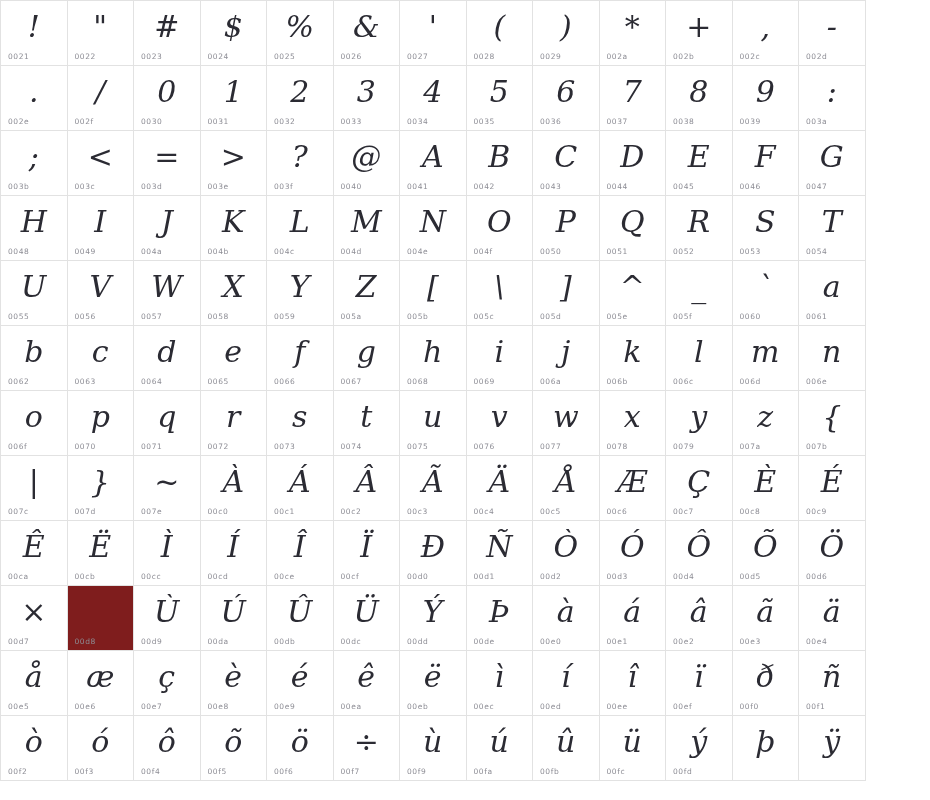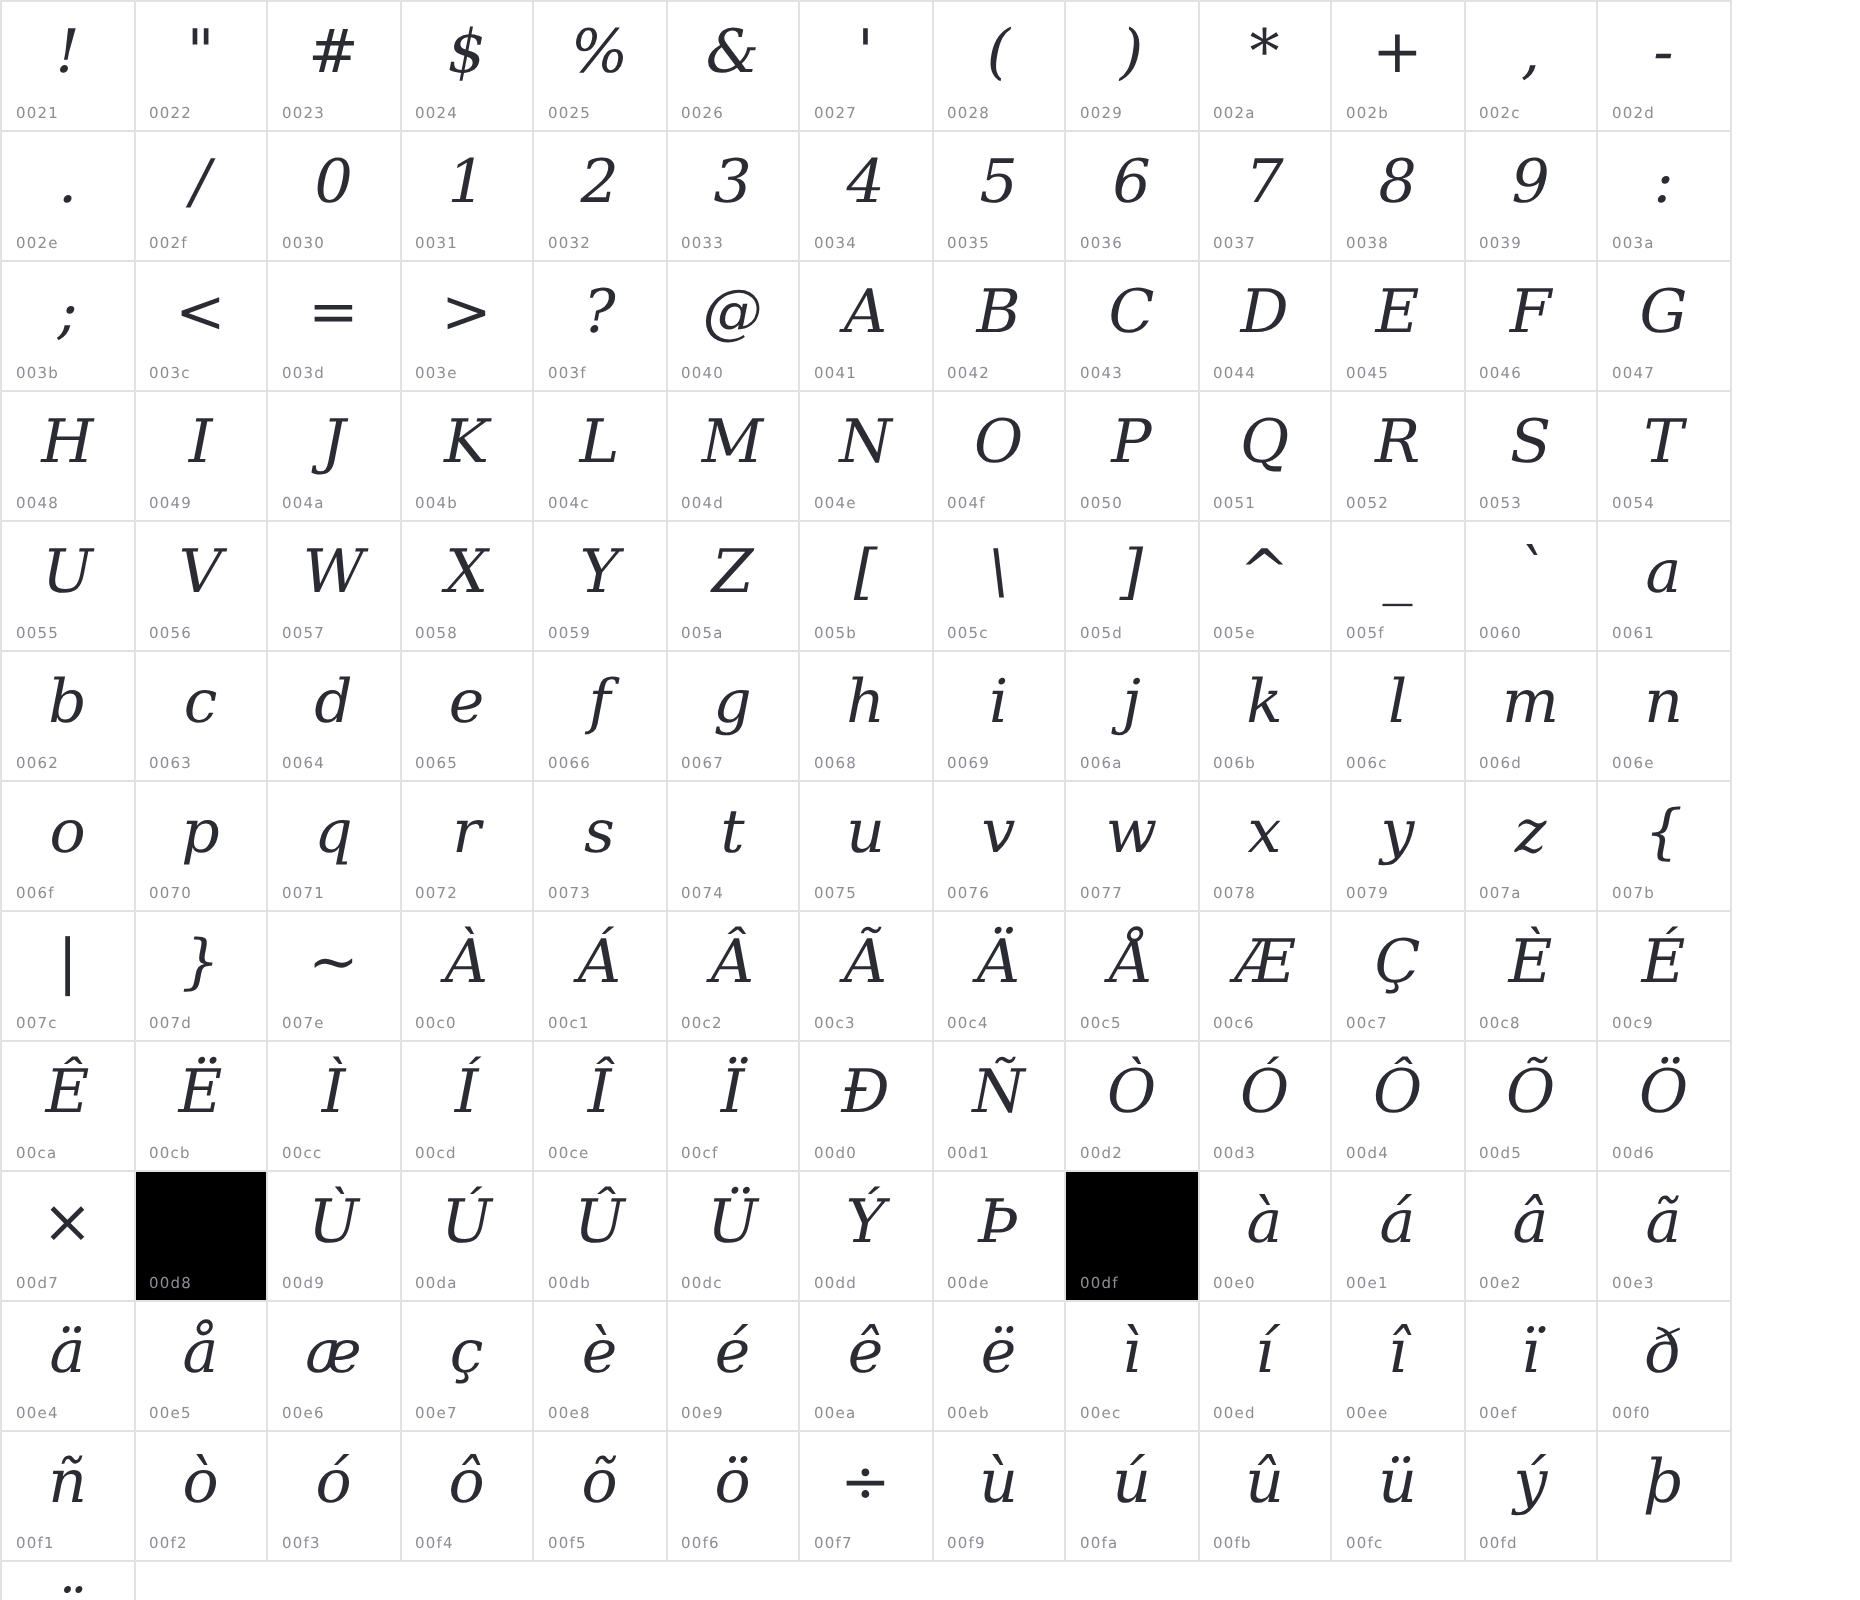--- a/index.html
+++ b/index.html
@@ -26,21 +26,21 @@
   .glyph-cell {
     position: relative;
     height: 65px;
     box-sizing: border-box;
     border-right: 1px solid #e2e2e2;
     border-bottom: 1px solid #e2e2e2;
     background: #ffffff;
     overflow: hidden;
   }
   .glyph-cell.empty {
-    background: #000000;
+    background: #7f1d1d;
   }
   .glyph-char {
     position: absolute;
     left: 0;
     right: 0;
     top: 3px;
     height: 46px;
     line-height: 46px;
     text-align: center;
     font-family: "DejaVu Serif", serif;
@@ -557,24 +557,20 @@
       <div class="glyph-code">00DC</div>
     </div>
     <div class="glyph-cell">
       <div class="glyph-char">Ý</div>
       <div class="glyph-code">00DD</div>
     </div>
     <div class="glyph-cell">
       <div class="glyph-char">Þ</div>
       <div class="glyph-code">00DE</div>
     </div>
-    <div class="glyph-cell empty">
-      <div class="glyph-char"></div>
-      <div class="glyph-code">00DF</div>
-    </div>
     <div class="glyph-cell">
       <div class="glyph-char">à</div>
       <div class="glyph-code">00E0</div>
     </div>
     <div class="glyph-cell">
       <div class="glyph-char">á</div>
       <div class="glyph-code">00E1</div>
     </div>
     <div class="glyph-cell">
       <div class="glyph-char">â</div>

